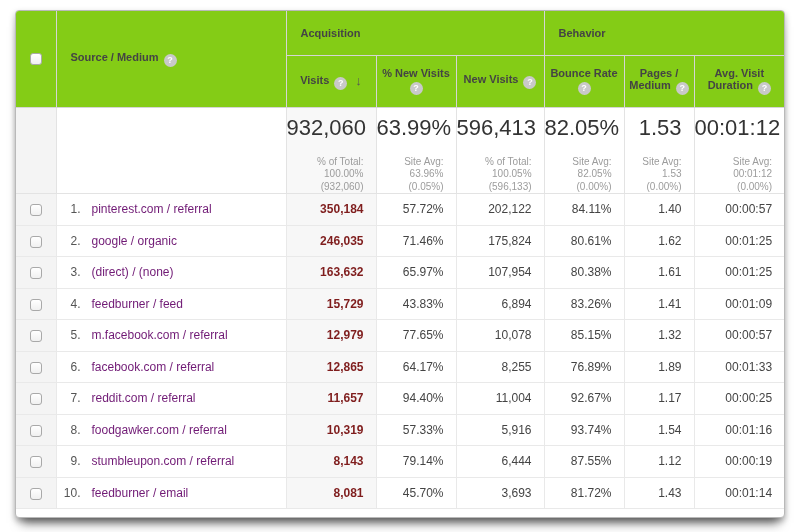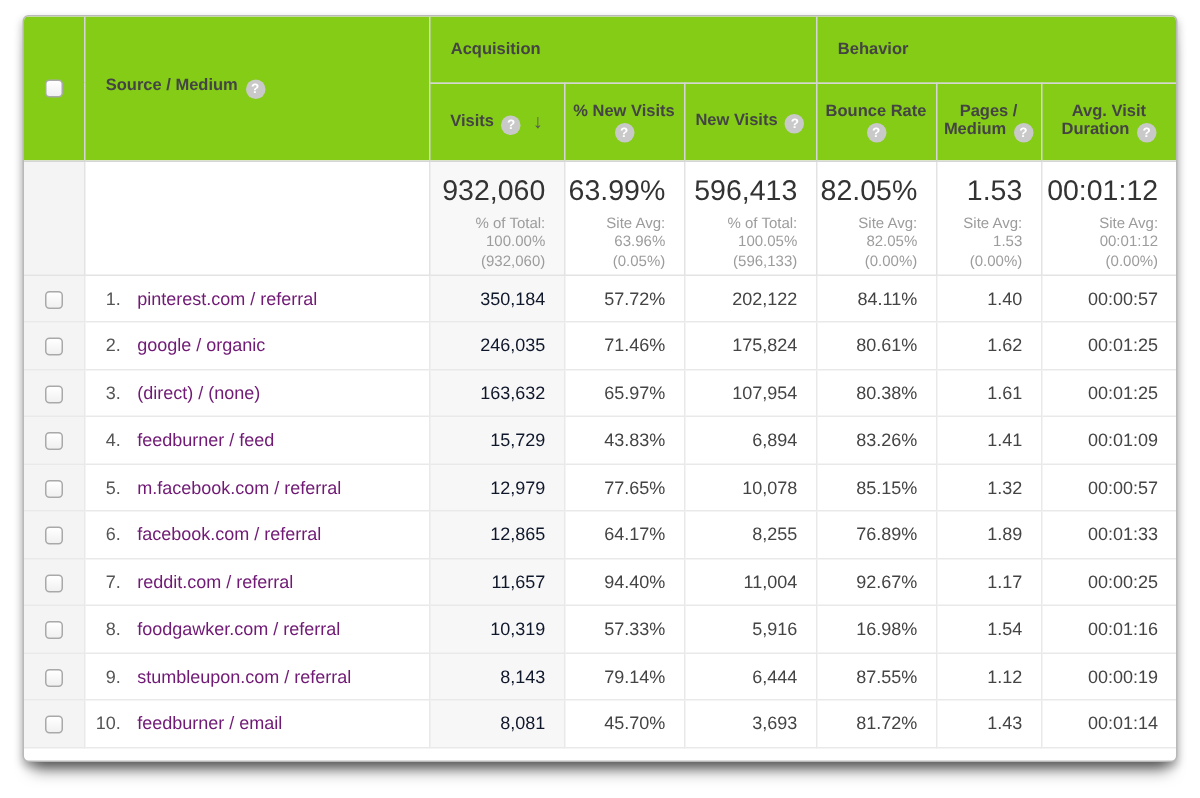--- a/index.html
+++ b/index.html
@@ -60,35 +60,35 @@
   tr.summary td {
     border:1px solid #e3e3e3; border-top:none;
     height:76px; vertical-align:top;
     text-align:right; padding:9px 12px 0 0;
     background:#fff;
   }
   tr.summary td.check-cell { background:#f4f4f4; border-left:none; }
   tr.summary td.source-cell { background:#fff; }
   tr.summary td.visits-col { background:#f8f8f8; }
   tr.summary td.last-col { border-right:none; }
-  .big-num { font-size:19px; color:#333; line-height:21px; white-space:nowrap; }
-  .sub { font-size:10px; color:#9c9c9c; line-height:12.5px; margin-top:6px; }
+  .big-num { font-size:22px; color:#333; line-height:21px; white-space:nowrap; }
+  .sub { font-size:10px; color:#9c9c9c; line-height:12.5px; margin-top:18px; }
 
   
   tbody.data td {
     border:1px solid #e9e9e9; border-top:none;
     height:31.5px;
     font-size:12px; color:#444;
     vertical-align:middle;
     background:#fff;
     padding:0;
   }
   tbody.data td.num { text-align:right; padding-right:12px; }
   tbody.data td.check-cell { background:#f4f4f4; text-align:center; border-left:none; }
-  tbody.data td.visits-col { background:#f7f7f7; font-weight:normal; color:#0f172a; }
+  tbody.data td.visits-col { background:#f7f7f7; font-weight:bold; color:#7f1d1d; }
   tbody.data td.last-col { border-right:none; }
   td.src { padding-left:8px; white-space:nowrap; overflow:hidden; }
   .rank { display:inline-block; width:24px; text-align:right; color:#555; margin-right:11px; }
   a.lnk { color:#701a75; text-decoration:none; cursor:pointer; }
 </style>
 </head>
 <body>
 
 <div class="card">
 <table>
@@ -275,21 +275,21 @@
     <td class="num">1.17</td>
     <td class="num last-col">00:00:25</td>
   </tr>
 
   <tr>
     <td class="check-cell"><span class="cb"></span></td>
     <td class="src"><span class="rank">8.</span><a class="lnk">foodgawker.com / referral</a></td>
     <td class="num visits-col">10,319</td>
     <td class="num">57.33%</td>
     <td class="num">5,916</td>
-    <td class="num">16.98%</td>
+    <td class="num">93.74%</td>
     <td class="num">1.54</td>
     <td class="num last-col">00:01:16</td>
   </tr>
 
   <tr>
     <td class="check-cell"><span class="cb"></span></td>
     <td class="src"><span class="rank">9.</span><a class="lnk">stumbleupon.com / referral</a></td>
     <td class="num visits-col">8,143</td>
     <td class="num">79.14%</td>
     <td class="num">6,444</td>

